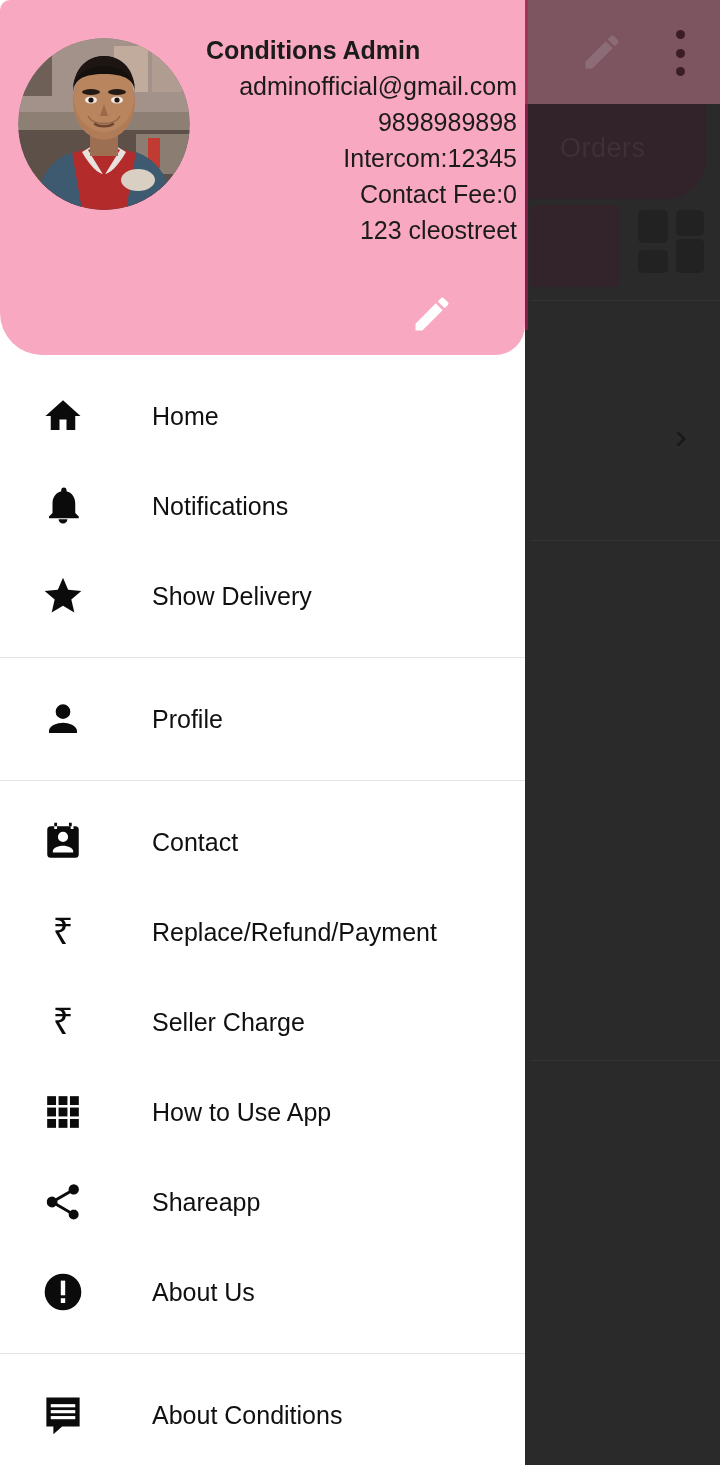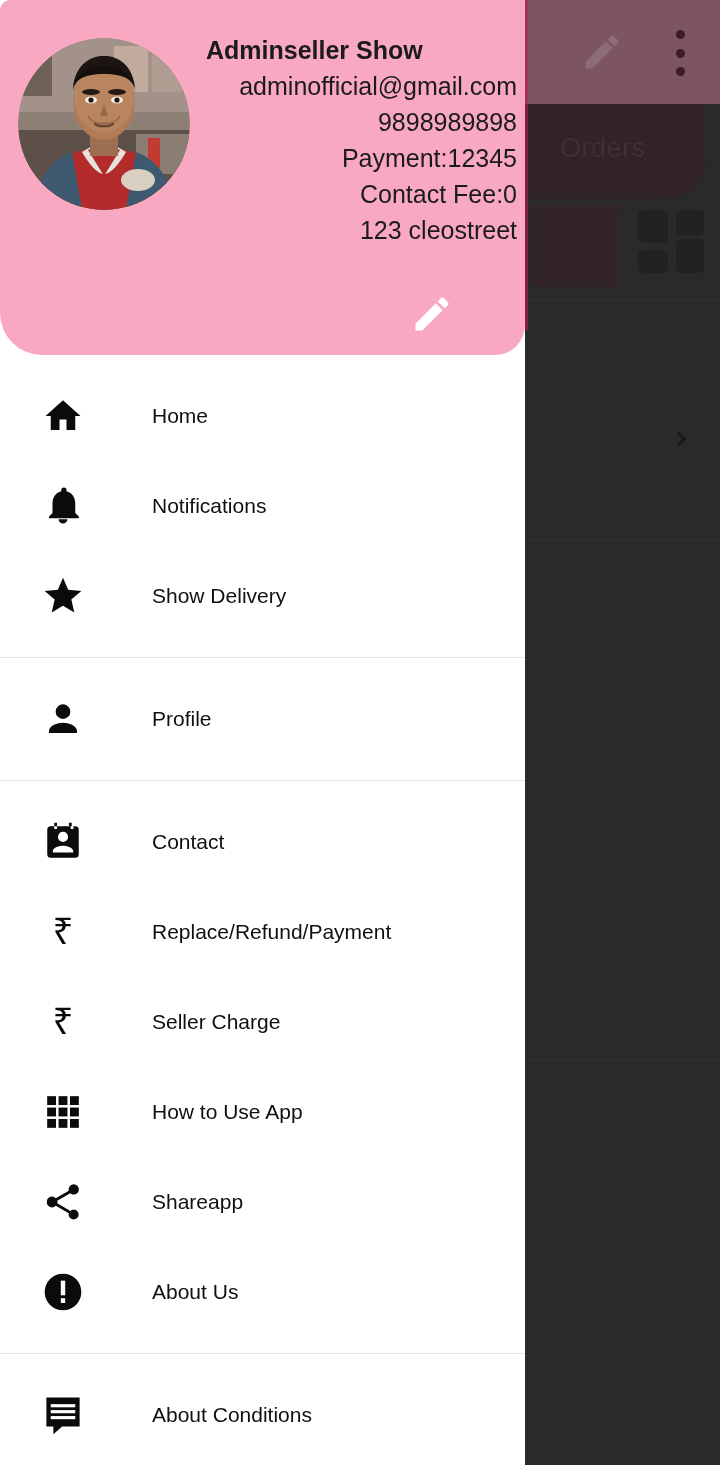--- a/index.html
+++ b/index.html
@@ -115,21 +115,21 @@
     padding-left:40px;
   }
   .menu-icon {
     width:46px; height:46px;
     display:flex; align-items:center; justify-content:center;
     flex:none;
   }
   .menu-icon svg { display:block; }
   .menu-label {
     margin-left:66px;
-    font-size:21px; color:#101010;
+    font-size:25px; color:#101010;
     white-space:nowrap;
   }
   .sep { height:1px; background:#e3e3e3; width:525px; }
   .pad-top { height:16px; }
   .pad-bot { height:16px; }
 </style>
 </head>
 <body>
 
 <div id="screen">
@@ -217,24 +217,24 @@
             <circle cx="99" cy="62" r="2.6" fill="#24160f"></circle>
 
             <path d="M86 66l-4 12h8z" fill="#9a6a49"></path>
             <path d="M77 86c4 3 14 3 18 0" stroke="#6e4530" stroke-width="2.6" fill="none" stroke-linecap="round"></path>
             <path d="M70 78c5 10 27 10 32 0" stroke="#6b4732" stroke-width="1.4" fill="none" opacity=".5"></path>
           </g>
         </svg>
       </div>
 
       <div class="header-text">
-        <div class="hdr-name">Adminseller Show</div>
+        <div class="hdr-name">Conditions Admin</div>
         <div class="hdr-line">adminofficial@gmail.com</div>
         <div class="hdr-line">9898989898</div>
-        <div class="hdr-line">Payment:12345</div>
+        <div class="hdr-line">Intercom:12345</div>
         <div class="hdr-line">Contact Fee:0</div>
         <div class="hdr-line">123 cleostreet</div>
       </div>
 
       <div class="header-edit">
         <svg viewBox="0 0 24 24" width="44" height="44" fill="#ffffff">
           <path d="M3 17.25V21h3.75L17.81 9.94l-3.75-3.75L3 17.25zM20.71 7.04a1 1 0 000-1.41l-2.34-2.34a1 1 0 00-1.41 0l-1.83 1.83 3.75 3.75 1.83-1.83z"></path>
         </svg>
       </div>
     </div>

